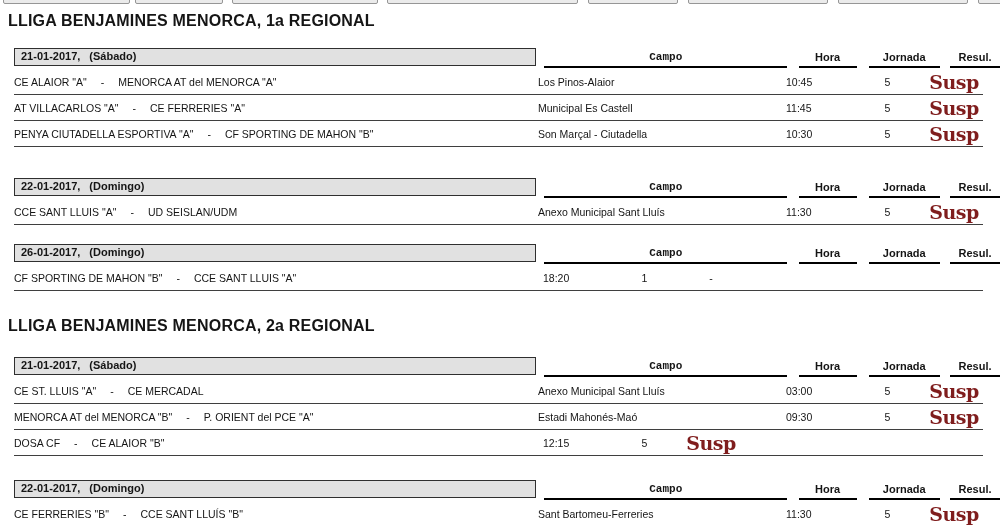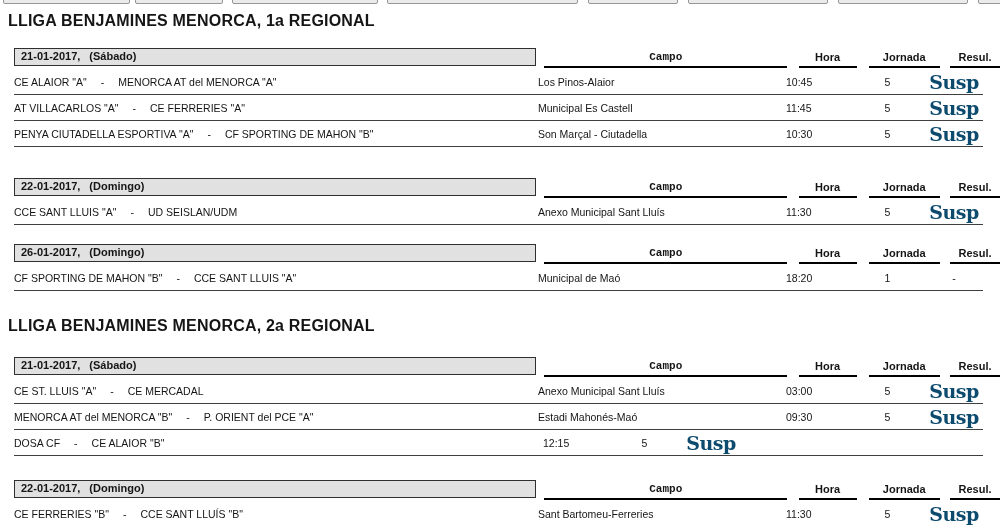--- a/index.html
+++ b/index.html
@@ -49,21 +49,21 @@
   }
   .teams { width:522px; display:flex; align-items:center; overflow:hidden; }
   .sep   { margin:0 14px; }
   .campo { width:243px; padding-left:2px; overflow:hidden; }
   .hora  { width:58px;  margin-left:7px; text-align:left; }
   .jornada { width:71px; margin-left:8px; text-align:center; }
   .resul { width:50px; margin-left:6px; text-align:center; overflow:visible; }
   .resul.susp {
     font-family:"DejaVu Serif", serif; font-weight:bold;
     font-size:19px; line-height:22px; letter-spacing:-0.5px;
-    color:#0c4a6e;
+    color:#7f1d1d;
   }
 </style>
 </head>
 <body>
 
 <div class="page">
 
   <div class="top-strip">
     <div class="tab" style="left:3px;   width:127px;"></div>
     <div class="tab" style="left:135px; width:88px;"></div>
@@ -157,21 +157,20 @@
     <div class="colhead ch-jornada">Jornada</div>
     <div class="colhead ch-resul">Resul.</div>
   </div>
 
   <div class="row">
     <div class="teams">
       <span>CF SPORTING DE MAHON "B"</span>
       <span class="sep">-</span>
       <span>CCE SANT LLUIS "A"</span>
     </div>
-    <div class="campo">Municipal de Maó</div>
     <div class="hora">18:20</div>
     <div class="jornada">1</div>
     <div class="resul">-</div>
   </div>
 
   <h1 class="league-title t2">LLIGA BENJAMINES MENORCA, 2a REGIONAL</h1>
 
   <div class="sec-head mD">
     <div class="date-bar">
       <span>21-01-2017,</span>

